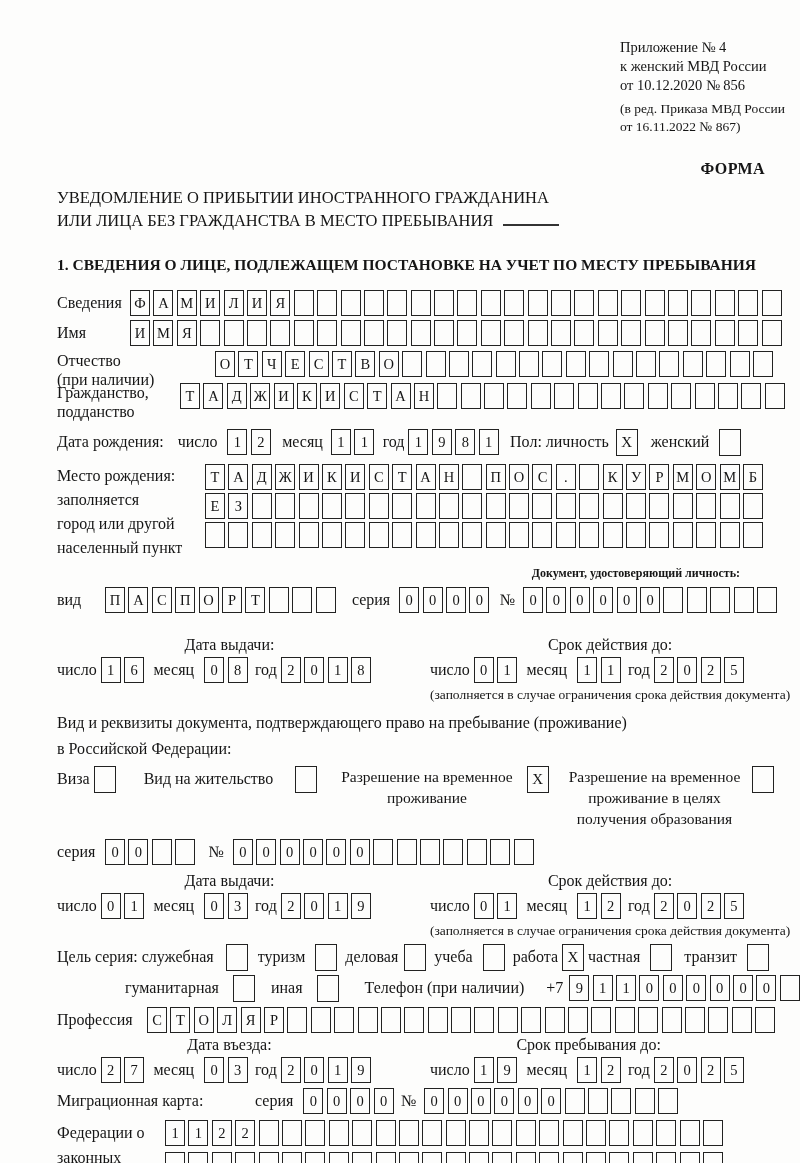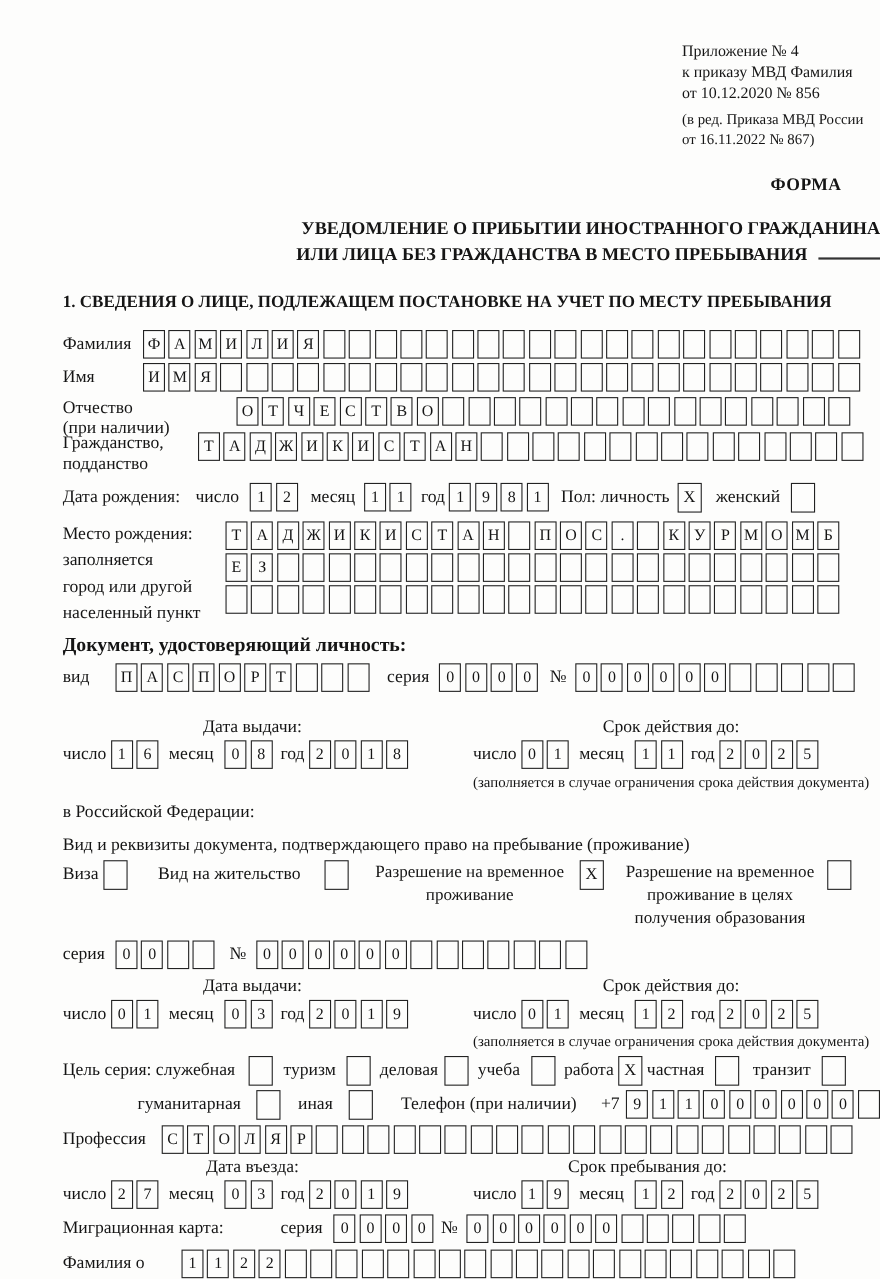--- a/index.html
+++ b/index.html
@@ -4,69 +4,69 @@
 <style>
   html,body{margin:0;padding:0;background:#e9e9e9;}
   .page{
     width:800px;height:1163px;box-sizing:border-box;background:#fdfdfc;
     font-family:"Liberation Serif",serif;color:#151515;
     padding:38px 0 0 57px;overflow:hidden;margin:0 auto;
   }
   .appendix{margin-left:563px;font-size:14.5px;line-height:19px;}
   .amendment{margin-left:563px;font-size:13.5px;line-height:18px;margin-top:5px;}
   .forma{font-weight:bold;font-size:16px;text-align:right;padding-right:35px;margin-top:24px;letter-spacing:.4px;}
-  .title{font-weight:bold;font-size:16.5px;text-align:right;margin-top:18px;line-height:23px;}
+  .title{font-weight:normal;font-size:16.5px;text-align:left;margin-top:8px;line-height:23px;}
   .title-line{display:inline-block;width:56px;border-bottom:2px solid #333;height:14px;margin-left:10px;}
   .section-heading{font-weight:bold;font-size:15.5px;margin-top:24px;margin-bottom:16px;}
   .row{display:flex;align-items:flex-start;margin-bottom:5px;}
   .lbl{font-size:16px;line-height:26px;white-space:nowrap;}
   .lbl2{font-size:16px;line-height:19px;}
   .cells{display:flex;}
   .cell{
     width:20px;height:26px;border:1.6px solid #222;box-sizing:border-box;
     margin-right:3.4px;display:flex;align-items:center;justify-content:center;
     font-size:14.5px;flex:none;
   }
   .cbox{
     width:22px;height:27px;border:1.6px solid #222;box-sizing:border-box;
     display:flex;align-items:center;justify-content:center;font-size:15px;flex:none;
   }
   .mb3{margin-bottom:3px;}
-  .center-bold{font-weight:bold;font-size:18px;text-align:left;margin:6px 60px 6px 0;}
+  .center-bold{font-weight:bold;font-size:12px;text-align:right;margin:6px 60px 6px 0;}
   .dg-head{font-size:16px;text-align:center;line-height:20px;margin-bottom:2px;}
   .note{font-size:13.5px;text-align:center;line-height:18px;margin-top:3px;}
   .vlbl{font-size:15.5px;line-height:21px;text-align:center;}
   .plain{font-size:16px;line-height:26px;white-space:nowrap;}
 </style>
 </head>
 <body>
 
 <div class="page">
 
   <div class="appendix">
     <div>Приложение № 4</div>
-    <div>к приказу МВД Фамилия</div>
+    <div>к женский МВД России</div>
     <div>от 10.12.2020 № 856</div>
   </div>
   <div class="amendment">
     <div>(в ред. Приказа МВД России</div>
     <div>от 16.11.2022 № 867)</div>
   </div>
 
   <div class="forma">ФОРМА</div>
 
   <div class="title">
     <div>УВЕДОМЛЕНИЕ О ПРИБЫТИИ ИНОСТРАННОГО ГРАЖДАНИНА</div>
     <div><span>ИЛИ ЛИЦА БЕЗ ГРАЖДАНСТВА В МЕСТО ПРЕБЫВАНИЯ</span><span class="title-line"></span></div>
   </div>
 
   <div class="section-heading">1. СВЕДЕНИЯ О ЛИЦЕ, ПОДЛЕЖАЩЕМ ПОСТАНОВКЕ НА УЧЕТ ПО МЕСТУ ПРЕБЫВАНИЯ</div>
 
   <div class="row" style="margin-bottom:4px">
-    <span class="lbl" style="width:73px">Фамилия</span>
+    <span class="lbl" style="width:73px">Сведения</span>
     <div class="cells">
         <span class="cell">Ф</span>
         <span class="cell">А</span>
         <span class="cell">М</span>
         <span class="cell">И</span>
         <span class="cell">Л</span>
         <span class="cell">И</span>
         <span class="cell">Я</span>
         <span class="cell"></span>
         <span class="cell"></span>
@@ -388,22 +388,22 @@
             <span class="cell">2</span>
             <span class="cell">0</span>
             <span class="cell">2</span>
             <span class="cell">5</span>
           </div>
       </div>
       <div class="note">(заполняется в случае ограничения срока действия документа)</div>
     </div>
   </div>
 
+  <div class="plain" style="line-height:26px">Вид и реквизиты документа, подтверждающего право на пребывание (проживание)</div>
   <div class="plain" style="line-height:26px;margin-bottom:4px">в Российской Федерации:</div>
-  <div class="plain" style="line-height:26px">Вид и реквизиты документа, подтверждающего право на пребывание (проживание)</div>
 
   <div class="row" style="margin-bottom:10px">
     <span class="lbl">Виза</span>
     <div class="cbox" style="margin-left:4px"></div>
     <span class="lbl" style="margin-left:28px">Вид на жительство</span>
     <div class="cbox" style="margin-left:22px"></div>
     <div class="vlbl" style="margin-left:24px">
       <div>Разрешение на временное</div>
       <div>проживание</div>
     </div>
@@ -628,21 +628,21 @@
         <span class="cell"></span>
         <span class="cell"></span>
         <span class="cell"></span>
         <span class="cell"></span>
         <span class="cell"></span>
       </div>
   </div>
 
   <div class="row" style="margin-bottom:0">
     <div class="lbl2" style="width:108px;line-height:25px">
-      <div>Фамилия о</div>
+      <div>Федерации о</div>
       <div>законных</div>
 
     </div>
     <div>
       <div class="cells" style="margin-bottom:6px">
           <span class="cell">1</span>
           <span class="cell">1</span>
           <span class="cell">2</span>
           <span class="cell">2</span>
           <span class="cell"></span>

